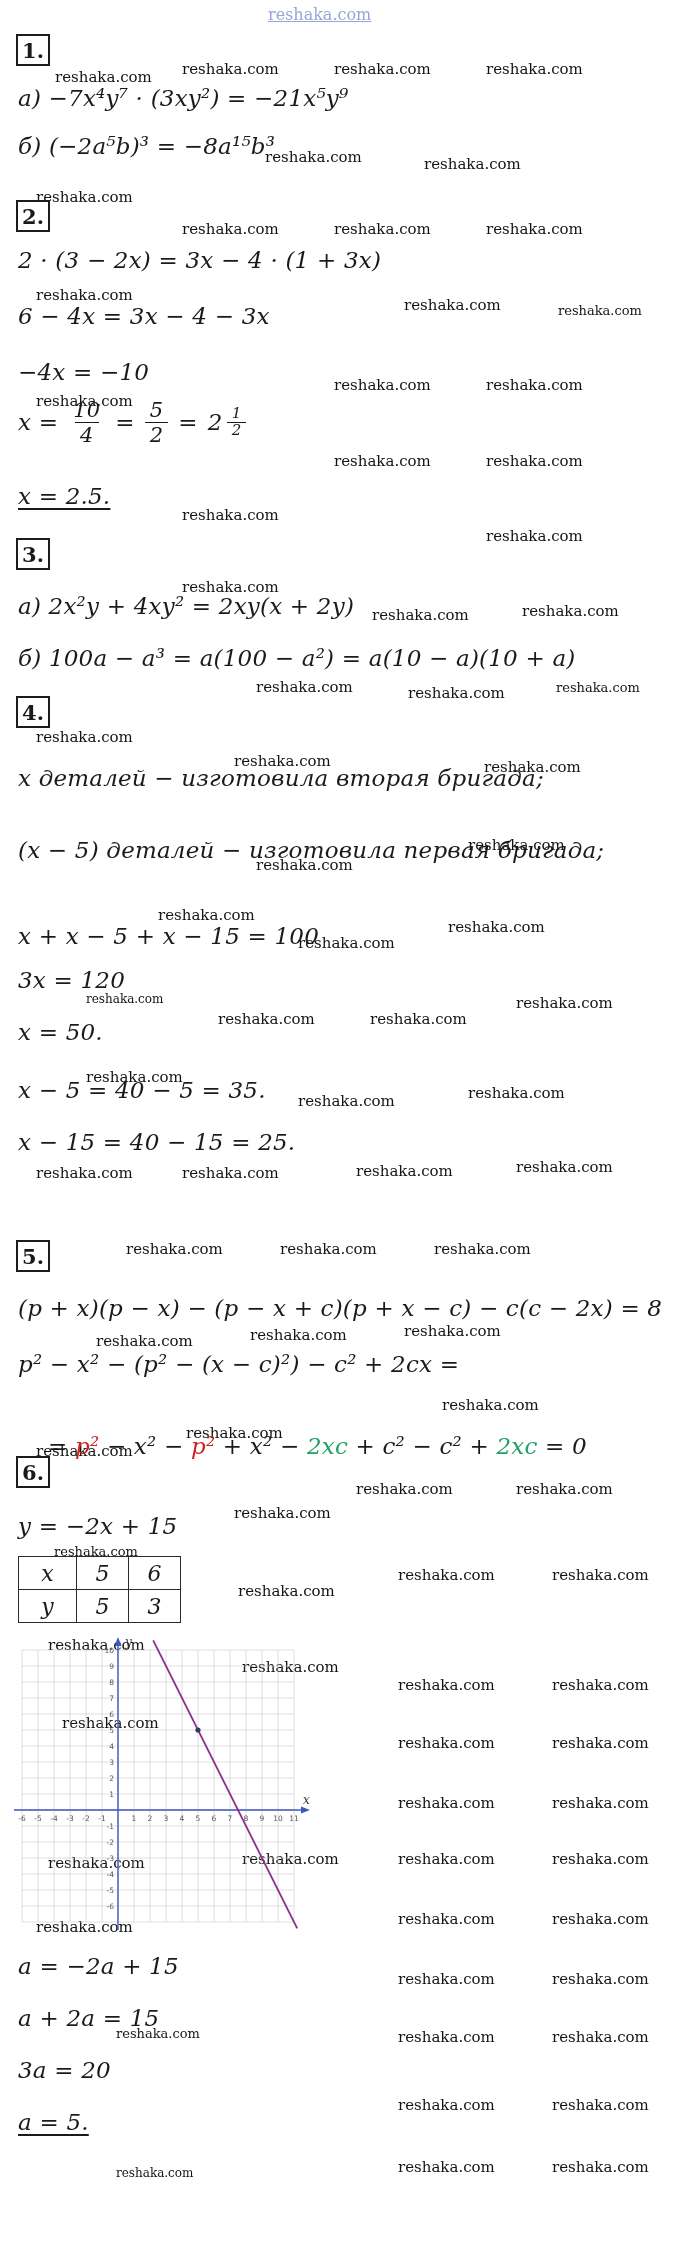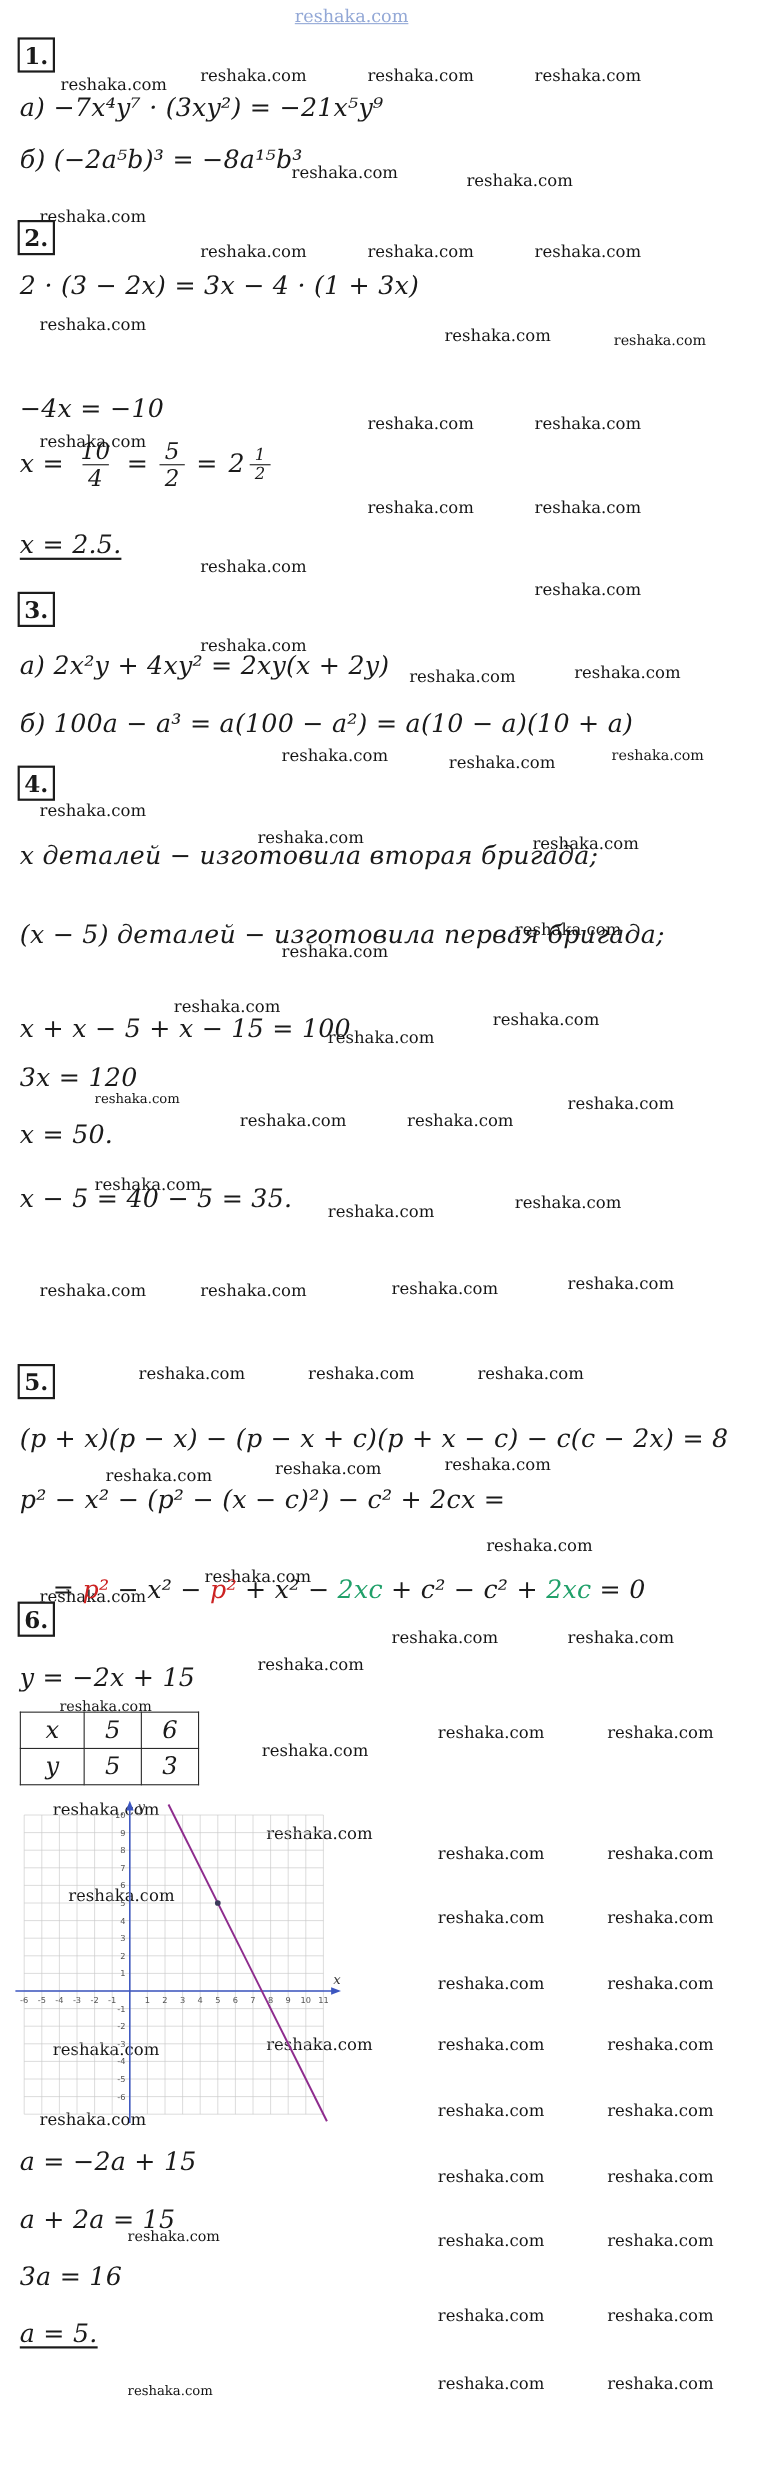--- a/index.html
+++ b/index.html
@@ -129,20 +129,21 @@
       <span class="wm" style="left: 398px; top: 2158px;">reshaka.com</span>
       <span class="wm" style="left: 552px; top: 2158px;">reshaka.com</span>
     </div>
 
   <div class="numbox" style="top:34px">1.</div>
   <div class="math" style="top:84px">а) −7x⁴y⁷ · (3xy²) = −21x⁵y⁹</div>
   <div class="math" style="top:132px">б) (−2a⁵b)³ = −8a¹⁵b³</div>
 
   <div class="numbox" style="top:200px">2.</div>
   <div class="math" style="top:246px">2 · (3 − 2x) = 3x − 4 · (1 + 3x)</div>
+  <div class="math" style="top:302px">6 − 4x = 3x − 4 − 3x</div>
   <div class="math" style="top:358px">−4x = −10</div>
 
   <div class="math frac-line" style="top:398px">
     <span>x =</span>
     <span class="frac">
       <span class="num">10</span>
       <span class="den">4</span>
     </span>
     <span>=</span>
     <span class="frac">
@@ -165,20 +166,21 @@
   <div class="math" style="top:592px">а) 2x²y + 4xy² = 2xy(x + 2y)</div>
   <div class="math" style="top:644px">б) 100a − a³ = a(100 − a²) = a(10 − a)(10 + a)</div>
 
   <div class="numbox" style="top:696px">4.</div>
   <div class="math" style="top:764px">x деталей − изготовила вторая бригада;</div>
   <div class="math" style="top:836px">(x − 5) деталей − изготовила первая бригада;</div>
   <div class="math" style="top:922px">x + x − 5 + x − 15 = 100</div>
   <div class="math" style="top:966px">3x = 120</div>
   <div class="math" style="top:1018px">x = 50.</div>
   <div class="math" style="top:1076px">x − 5 = 40 − 5 = 35.</div>
+  <div class="math" style="top:1128px">x − 15 = 40 − 15 = 25.</div>
 
   <div class="numbox" style="top:1240px">5.</div>
   <div class="math" style="top:1294px">(p + x)(p − x) − (p − x + c)(p + x − c) − c(c − 2x) = 8</div>
   <div class="math" style="top:1350px">p² − x² − (p² − (x − c)²) − c² + 2cx =</div>
   <div class="math seg-line" style="top:1402px">
     <span style="color: rgb(26, 26, 26);">= </span><span style="color: rgb(204, 34, 34);">p²</span><span style="color: rgb(26, 26, 26);"> − x² − </span><span style="color: rgb(204, 34, 34);">p²</span><span style="color: rgb(26, 26, 26);"> + x² − </span><span style="color: rgb(33, 160, 106);">2xc</span><span style="color: rgb(26, 26, 26);"> + c² − c² + </span><span style="color: rgb(33, 160, 106);">2xc</span><span style="color: rgb(26, 26, 26);"> = 0</span>
   </div>
 
   <div class="numbox" style="top:1456px">6.</div>
   <div class="math" style="top:1512px">y = −2x + 15</div>
@@ -273,16 +275,16 @@
         <text x="104" y="32.7" font-size="7.5" fill="#555555" text-anchor="end" font-family="DejaVu Sans, sans-serif">9</text>
         <text x="104" y="16.7" font-size="7.5" fill="#555555" text-anchor="end" font-family="DejaVu Sans, sans-serif">10</text>
         <text x="293" y="168" font-size="12" font-style="italic" fill="#333" font-family="DejaVu Serif, serif">x</text>
         <text x="115" y="10" font-size="12" font-style="italic" fill="#333" font-family="DejaVu Serif, serif">y</text>
         <line x1="143.2" y1="4.400000000000006" x2="287.2" y2="292.4" stroke="#8e2d8e" stroke-width="1.8"></line>
         <circle cx="188" cy="94" r="2.6" fill="#3a3a5a"></circle>
       </svg></div>
 
   <div class="math" style="top:1952px">a = −2a + 15</div>
   <div class="math" style="top:2004px">a + 2a = 15</div>
-  <div class="math" style="top:2056px">3a = 16</div>
+  <div class="math" style="top:2056px">3a = 20</div>
   <div class="math answer" style="top:2108px">a = 5.</div>
 
 </div>
 
 </body></html>

